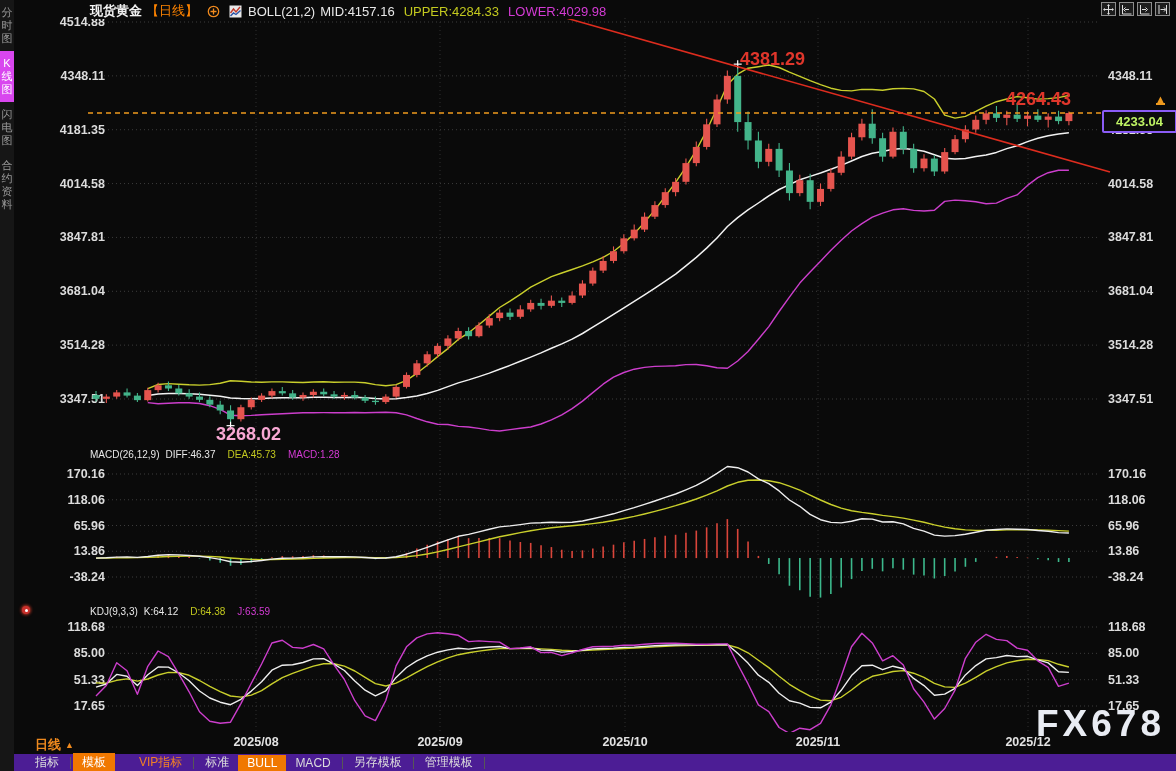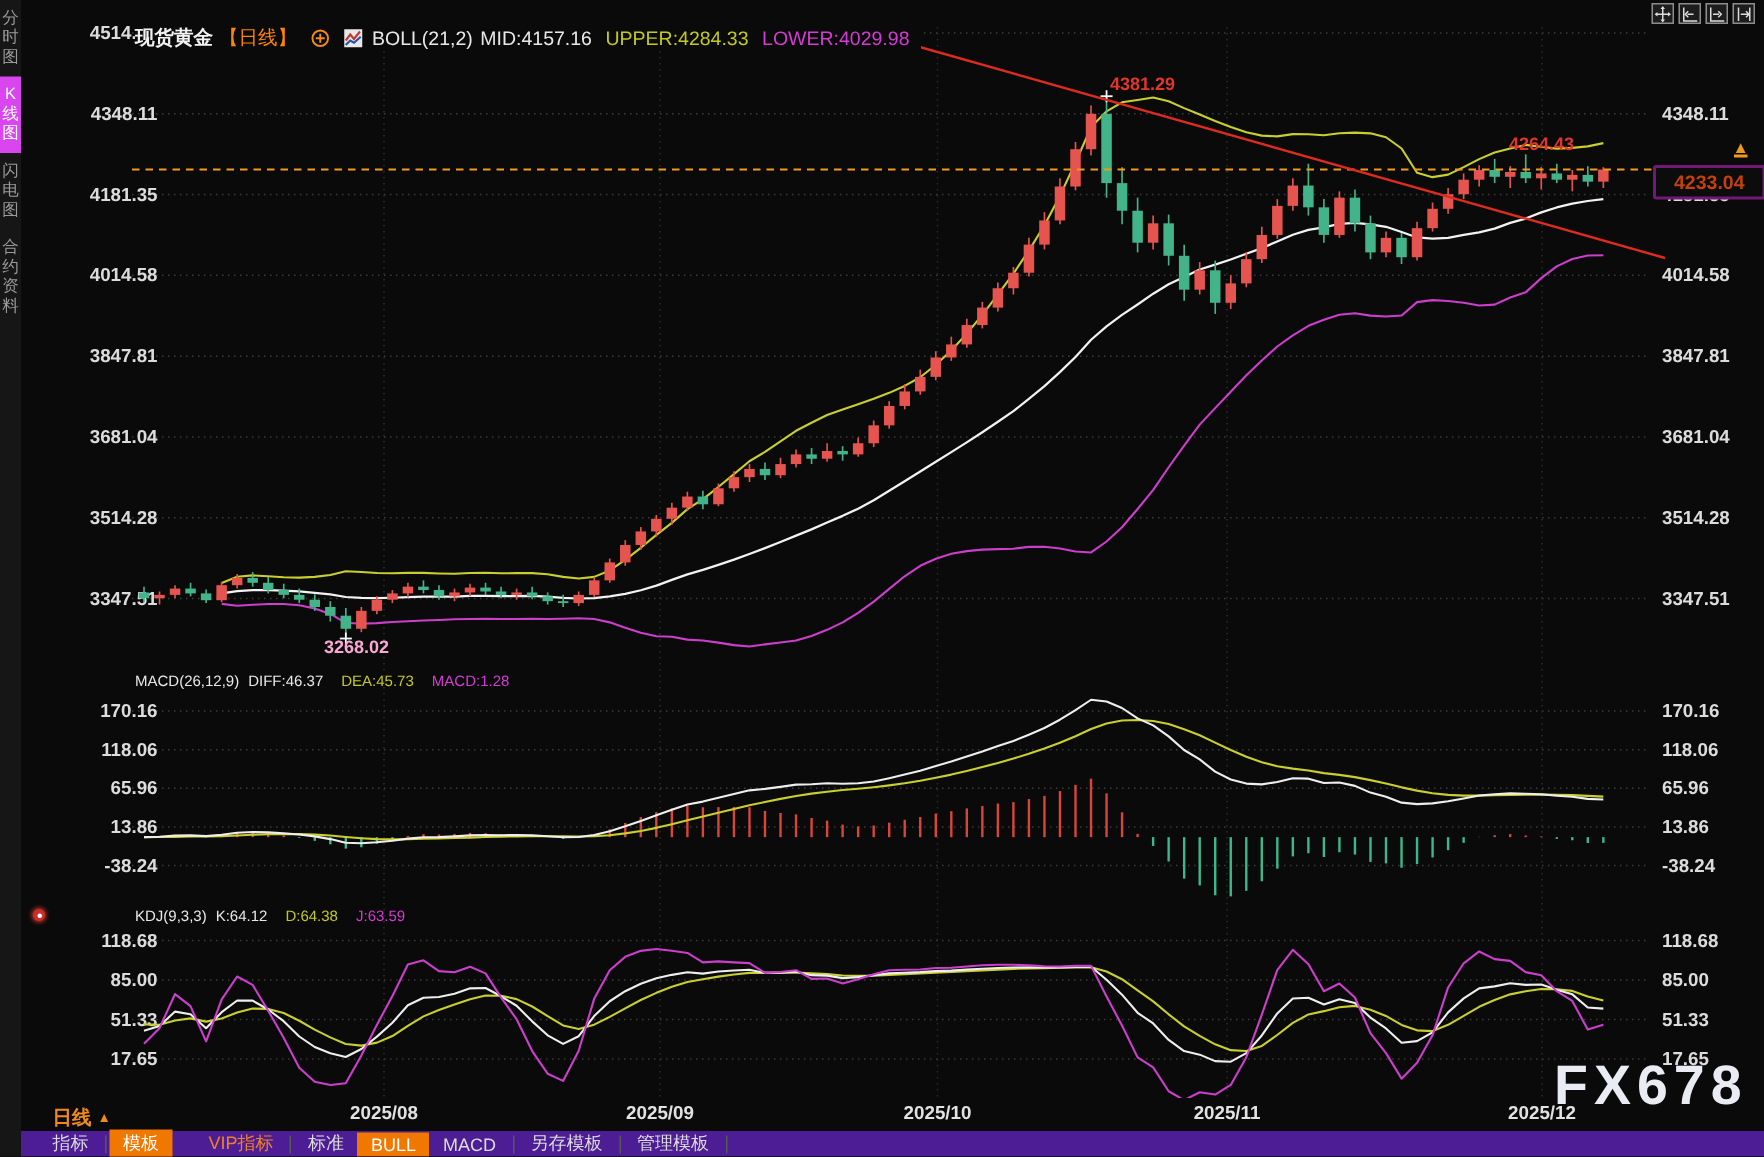--- a/index.html
+++ b/index.html
@@ -5,40 +5,40 @@
   html,body{margin:0;padding:0;background:#0a0a0a;}
   body{width:1176px;height:771px;position:relative;overflow:hidden;
        font-family:"Liberation Sans","DejaVu Sans",sans-serif;color:#ddd;}
   #chart-svg{position:absolute;left:0;top:0;z-index:1;}
   
   .side{position:absolute;left:0;top:0;width:14px;height:771px;background:#161616;z-index:6;}
   .side-item{width:12px;padding:6px 1px;font-size:11px;line-height:13px;text-align:center;
              color:#9a9a9a;word-break:break-all;cursor:pointer;}
   .side-item.active{background:#d946ef;color:#fff;}
   
-  .titlebar{position:absolute;left:90px;top:17px;height:16px;display:flex;align-items:center;
+  .titlebar{position:absolute;left:90px;top:3px;height:16px;display:flex;align-items:center;
             gap:9px;z-index:5;background:#0a0a0a;padding-right:8px;font-size:13px;white-space:nowrap;}
   .t-sym{color:#f2f2f2;font-weight:700;}
   .t-period{color:#ff8400;font-weight:400;}
   .t-mid{color:#e8e8e8;}
   .t-upper{color:#c3c91f;}
   .t-lower{color:#d43bd4;}
   .plus-icon{width:13px;height:13px;display:inline-flex;}
   .mini-chart-icon{width:13px;height:13px;display:inline-flex;}
   
   .topbtns{position:absolute;right:6px;top:2px;display:flex;gap:3px;z-index:7;}
   .tbtn{width:15px;height:14px;border:1px solid #8d8d8d;background:#1d1d1d;display:flex;
         align-items:center;justify-content:center;padding:0;cursor:pointer;}
   
-  .ann{position:absolute;z-index:4;font-size:12px;font-weight:700;white-space:nowrap;}
+  .ann{position:absolute;z-index:4;font-size:18px;font-weight:700;white-space:nowrap;}
   .ann-peak{left:740px;top:49px;color:#e0362b;}
   .ann-high{left:1006px;top:89px;color:#e0362b;}
   .ann-low{left:216px;top:424px;color:#f9a8d4;}
-  .price-badge{position:absolute;left:1102px;top:110px;width:71px;height:19px;border:2px solid #701a75;
-        border-radius:2px;background:#0c0c0c;color:#c2410c;font-size:13px;font-weight:700;
+  .price-badge{position:absolute;left:1102px;top:110px;width:71px;height:19px;border:2px solid #8b5cf6;
+        border-radius:2px;background:#0c0c0c;color:#bef264;font-size:13px;font-weight:700;
         display:flex;align-items:center;justify-content:center;z-index:5;}
   .badge-arrow{position:absolute;left:1155px;top:94px;color:#ef9a1e;font-size:11px;line-height:10px;z-index:5;text-align:center;}
   .badge-arrow .bar{display:block;width:9px;height:2px;background:#ef9a1e;margin:0 auto;margin-top:-1px;}
   
   .pane-head{position:absolute;left:90px;font-size:10px;display:flex;gap:12px;z-index:4;white-space:nowrap;}
   .macd-head{top:449px;}
   .kdj-head{top:606px;}
   .h-white{color:#e8e8e8;} .h-yellow{color:#c3c91f;} .h-magenta{color:#d43bd4;}
   .kdj-gear{position:absolute;left:20px;top:604px;width:12px;height:12px;z-index:4;cursor:pointer;}
   .kdj-gear .dot{position:absolute;left:2px;top:2px;width:8px;height:8px;border-radius:50%;

